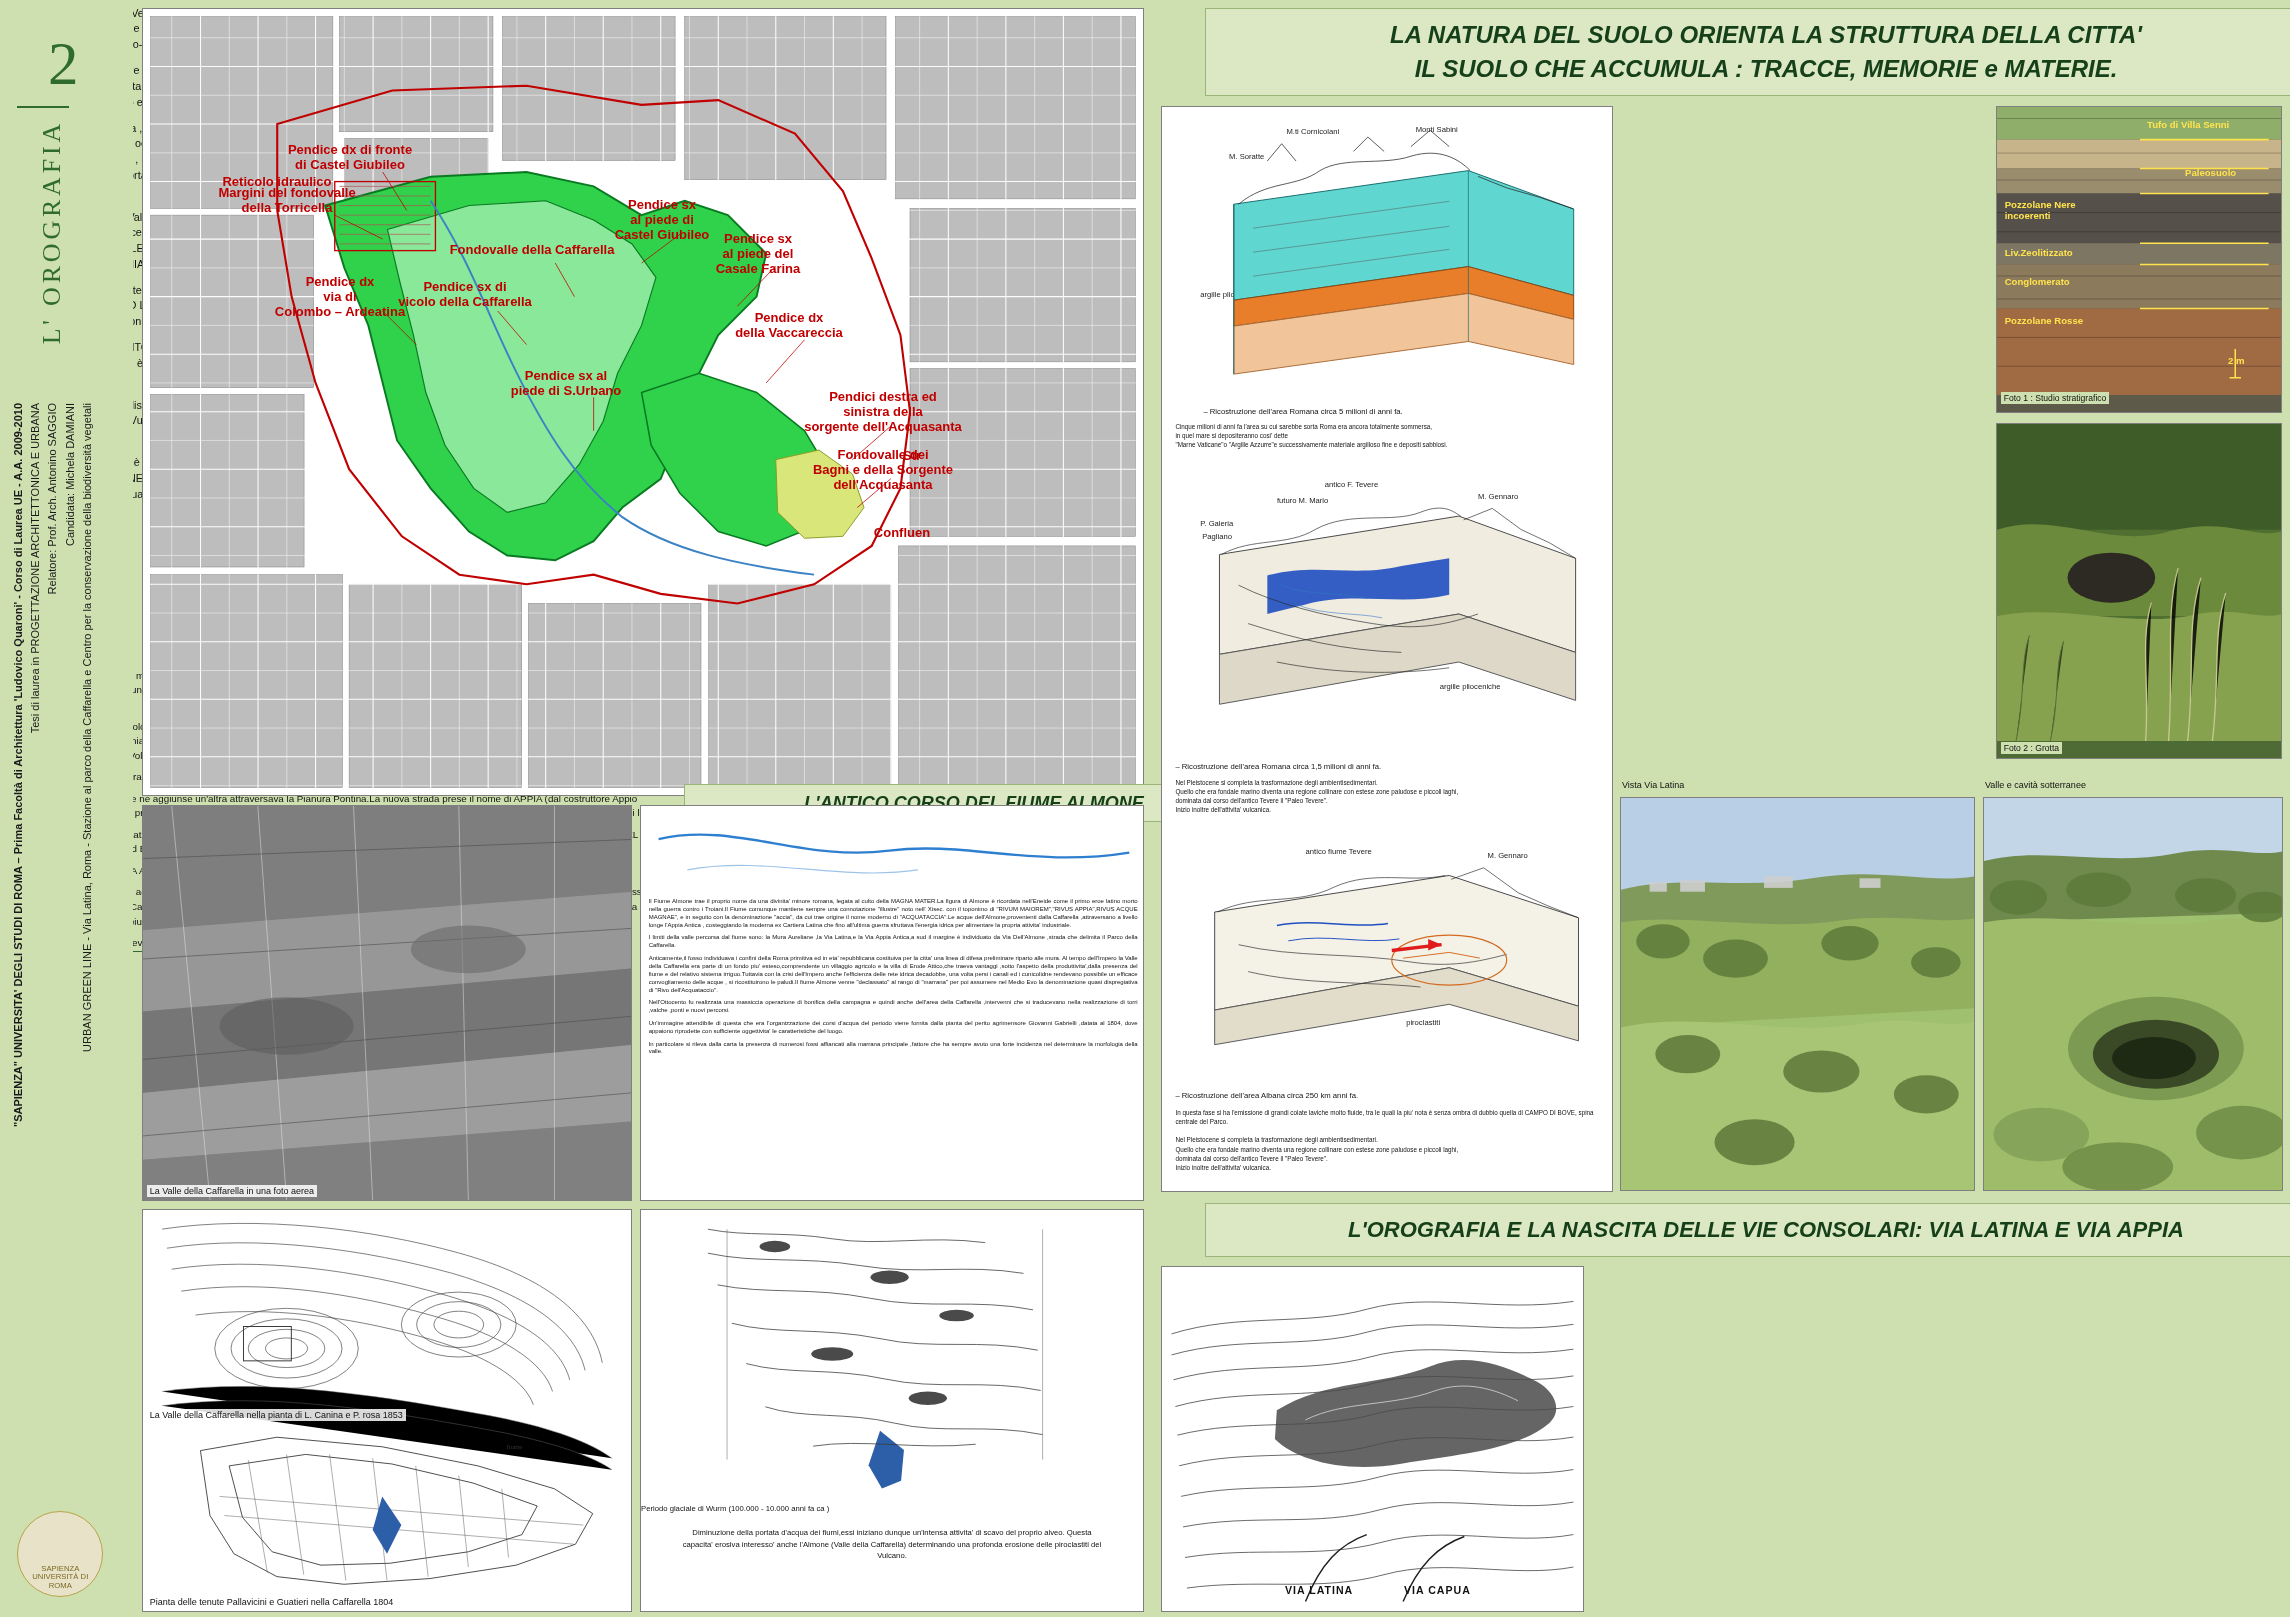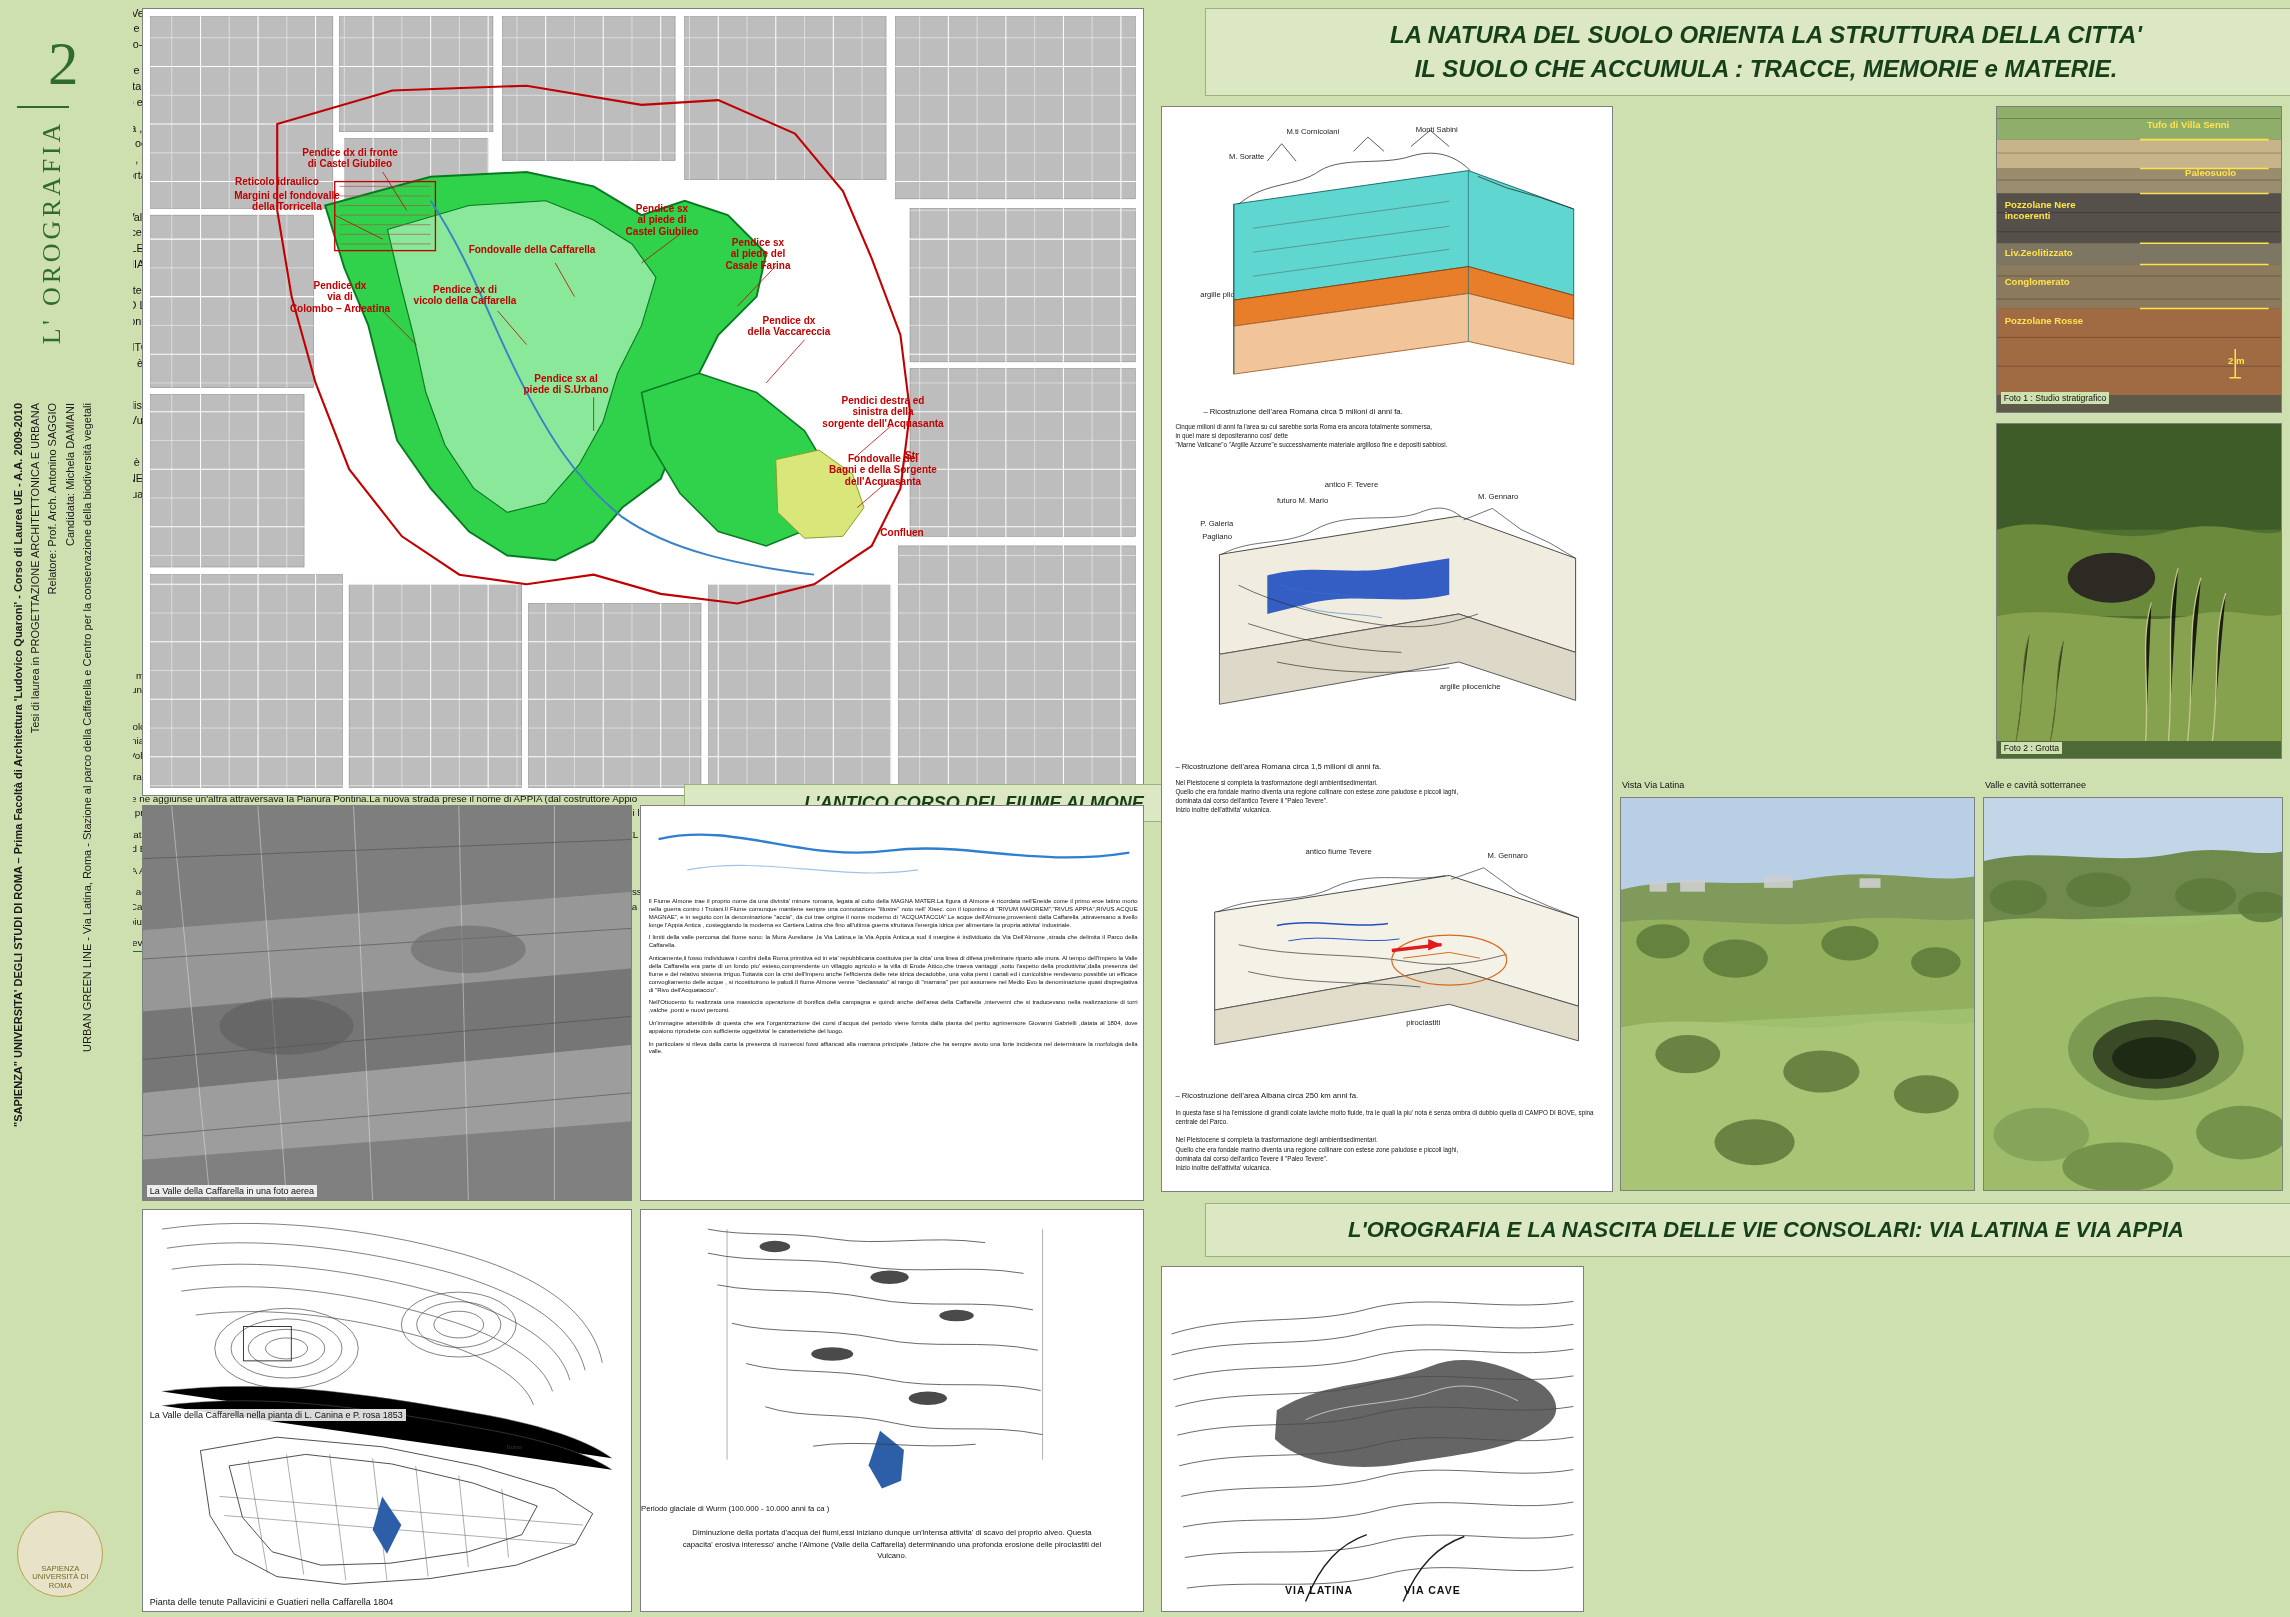--- a/index.html
+++ b/index.html
@@ -55,21 +55,21 @@
     margin-left:44px;
   }
   .greenband .bandtitle {
     font-style:italic; font-weight:bold; color:#16401a; line-height:1.25;
   }
 
   
   #map { left:142px; top:7.7px; width:1002px; height:788px; background:#ffffff; }
   .map-svg { position:absolute; inset:0; }
   .maplabel {
-    position:absolute; color:#c00000; font-size:10px; font-weight:bold; line-height:1.15;
+    position:absolute; color:#c00000; font-size:13px; font-weight:bold; line-height:1.15;
     text-align:center; white-space:pre-line;
   }
 
   
   #aerial { left:142px; top:805px; width:490px; height:396px; background:#9a9a9a; }
   .aerial-caption, .cap {
     position:absolute; left:3.8px; bottom:2.9px; font-size:9px; color:#111; background:rgba(255,255,255,.85);
     padding:1px 2.9px;
   }
 
@@ -575,21 +575,21 @@
 
       <path d="M120 150 C170 118, 230 124, 280 104 C320 88, 360 104, 392 120 C410 130, 420 150, 404 164
                C370 192, 310 196, 250 206 C190 216, 140 202, 118 180 Z" fill="#4a4a4a" opacity="0.85"></path>
       <path d="M150 160 C190 140, 240 146, 284 130 C318 118, 348 128, 372 140" fill="none" stroke="#ddd" stroke-width="0.8"></path>
       <g fill="none" stroke="#1e1e1e" stroke-width="1.5">
         <path d="M150 350 C166 310, 186 290, 214 280"></path>
         <path d="M252 350 C268 312, 288 292, 316 282"></path>
       </g>
     </svg>
     <div style="position:absolute;left:123px;bottom:15.4px;font-size:10.6px;font-weight:bold;letter-spacing:1px;">VIA LATINA</div>
-    <div style="position:absolute;left:242px;bottom:15.4px;font-size:10.6px;font-weight:bold;letter-spacing:1px;">VIA CAVE</div>
+    <div style="position:absolute;left:242px;bottom:15.4px;font-size:10.6px;font-weight:bold;letter-spacing:1px;">VIA CAPUA</div>
   </div>
 
   <div id="viatext">
     <div class="smalltext" style="padding:5.8px 13.4px;">
       <p>
         <span class="bold"><u>L'ORIGINE:</u></span><span>via Via Latina è molto antica , risalendo addirittura alla Preistoria .Il tracciato originario partiva grossomodo dall'isola Tiberina attraversando i Colli Albani e riscendendo lungo la Valle del Sacco e del Liri.Questa via naturale tra la Valle del Tevere e la Campania era gia' in uso durante l'eta' NEOLITICA.</span>
       </p>
       <p>
         <span class="bold"><u>IL PERCORSO :</u></span><span>fonti archeologiche ci confermano che questo percorso fu frequentato anche nell'eta' del ferro per le comunicazioni tra gli ETRUSCHI e le popolazioni della Campania.I Romani che percorrevano quel tracciato fin dai primissimi tempi per comunicare con i popoli che abitavano a sud riuscirono a sottomettere i Volsci ,Ernici ed Equi, a garantirsi l'alleanza con Capua.</span>
       </p>

